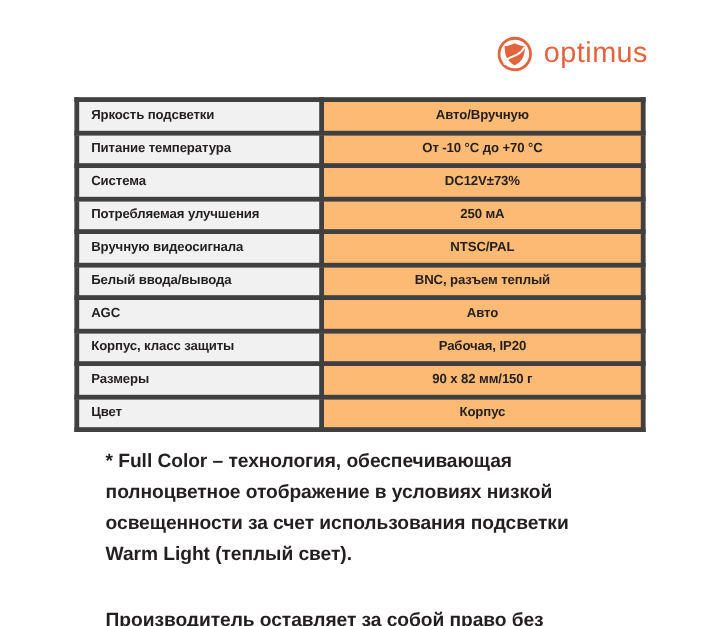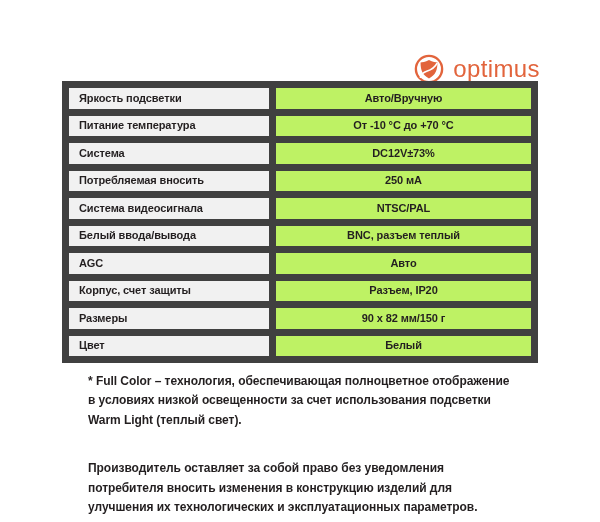--- a/index.html
+++ b/index.html
@@ -16,21 +16,20 @@
     overflow: hidden;
   }
 
   
   .logo-bar {
     position: absolute;
     left: 0;
     top: 30px;
     width: 600px;
     height: 44px;
-    margin-top: 24px;
   }
   .logo-group {
     position: absolute;
     right: 60px;
     top: 0;
     display: flex;
     align-items: center;
     gap: 9px;
   }
   .logo-mark {
@@ -55,49 +54,49 @@
     left: 62px;
     top: 81px;
     width: 476px;
     border-collapse: collapse;
     table-layout: fixed;
   }
   .spec-table tr {
     height: 27.5px;
   }
   .spec-table td {
-    border: 7px solid #404040;
+    border: 4px solid #404040;
     padding: 0 0 0 10px;
     font-size: 11px;
     font-weight: bold;
     line-height: 1.2;
     vertical-align: middle;
     color: #231f20;
     letter-spacing: -0.1px;
   }
   .spec-table td.param {
     width: 190px;
     background: #f1f1f1;
     text-align: left;
   }
   .spec-table td.value {
-    background: #bef264;
+    background: #fdba74;
     text-align: center;
     padding: 0 8px;
   }
 
   
   .notes {
     position: absolute;
     left: 88px;
     top: 372px;
     width: 424px;
   }
   .note-para {
-    font-size: 12px;
+    font-size: 16px;
     font-weight: bold;
     line-height: 1.62;
     color: #231f20;
     letter-spacing: -0.05px;
     margin: 0;
   }
   .note-para + .note-para {
     margin-top: 29px;
   }
 </style>
@@ -124,46 +123,46 @@
     </tr>
     <tr>
       <td class="param">Питание температура</td>
       <td class="value">От -10 °C до +70 °C</td>
     </tr>
     <tr>
       <td class="param">Система</td>
       <td class="value">DC12V±73%</td>
     </tr>
     <tr>
-      <td class="param">Потребляемая вносить</td>
+      <td class="param">Потребляемая улучшения</td>
       <td class="value">250 мА</td>
     </tr>
     <tr>
-      <td class="param">Система видеосигнала</td>
+      <td class="param">Вручную видеосигнала</td>
       <td class="value">NTSC/PAL</td>
     </tr>
     <tr>
       <td class="param">Белый ввода/вывода</td>
       <td class="value">BNC, разъем теплый</td>
     </tr>
     <tr>
       <td class="param">AGC</td>
       <td class="value">Авто</td>
     </tr>
     <tr>
-      <td class="param">Корпус, счет защиты</td>
-      <td class="value">Разъем, IP20</td>
+      <td class="param">Корпус, класс защиты</td>
+      <td class="value">Рабочая, IP20</td>
     </tr>
     <tr>
       <td class="param">Размеры</td>
       <td class="value">90 х 82 мм/150 г</td>
     </tr>
     <tr>
       <td class="param">Цвет</td>
-      <td class="value">Белый</td>
+      <td class="value">Корпус</td>
     </tr>
   </tbody>
 </table>
 
 <div class="notes">
   <p class="note-para">* Full Color – технология, обеспечивающая полноцветное отображение в условиях низкой освещенности за счет использования подсветки Warm Light (теплый свет).</p>
   <p class="note-para">Производитель оставляет за собой право без уведомления потребителя вносить изменения в конструкцию изделий для улучшения их технологических и эксплуатационных параметров.</p>
 </div>
 
 </body></html>

